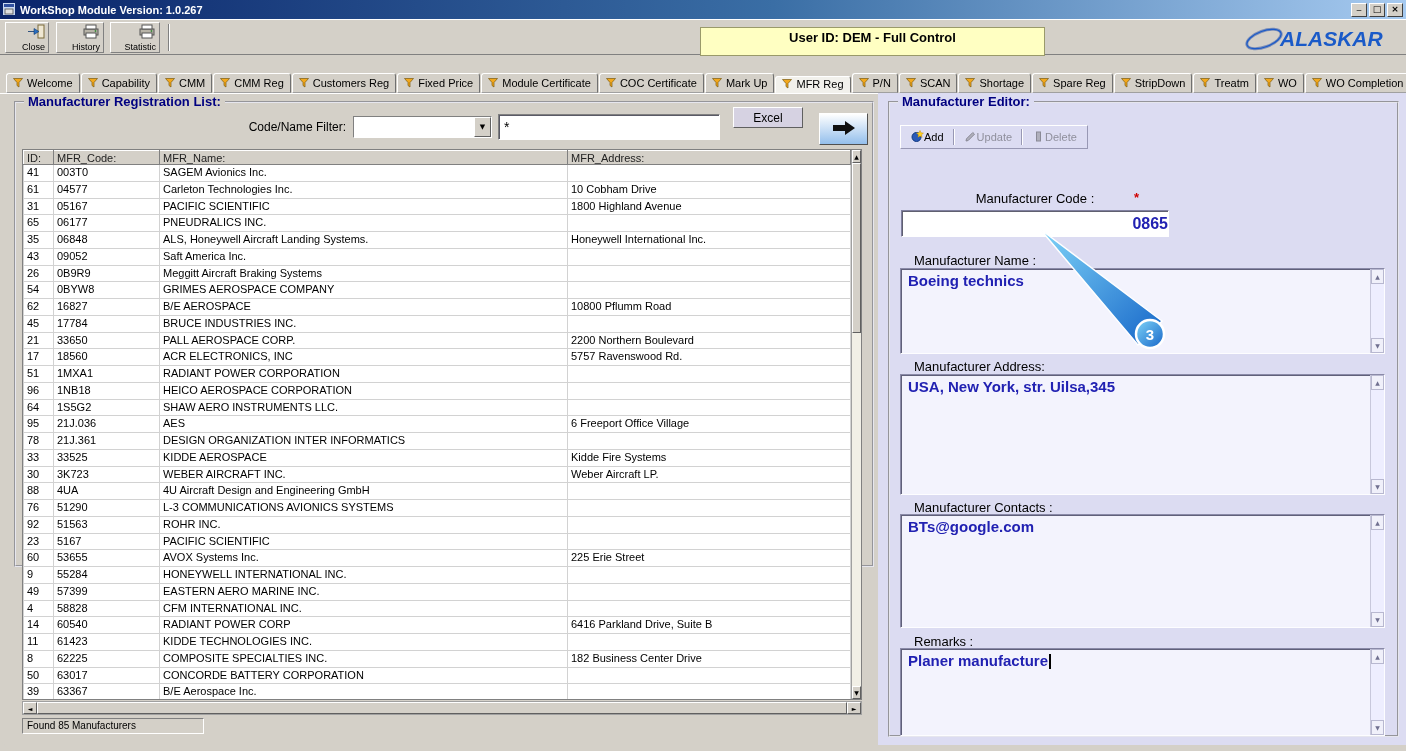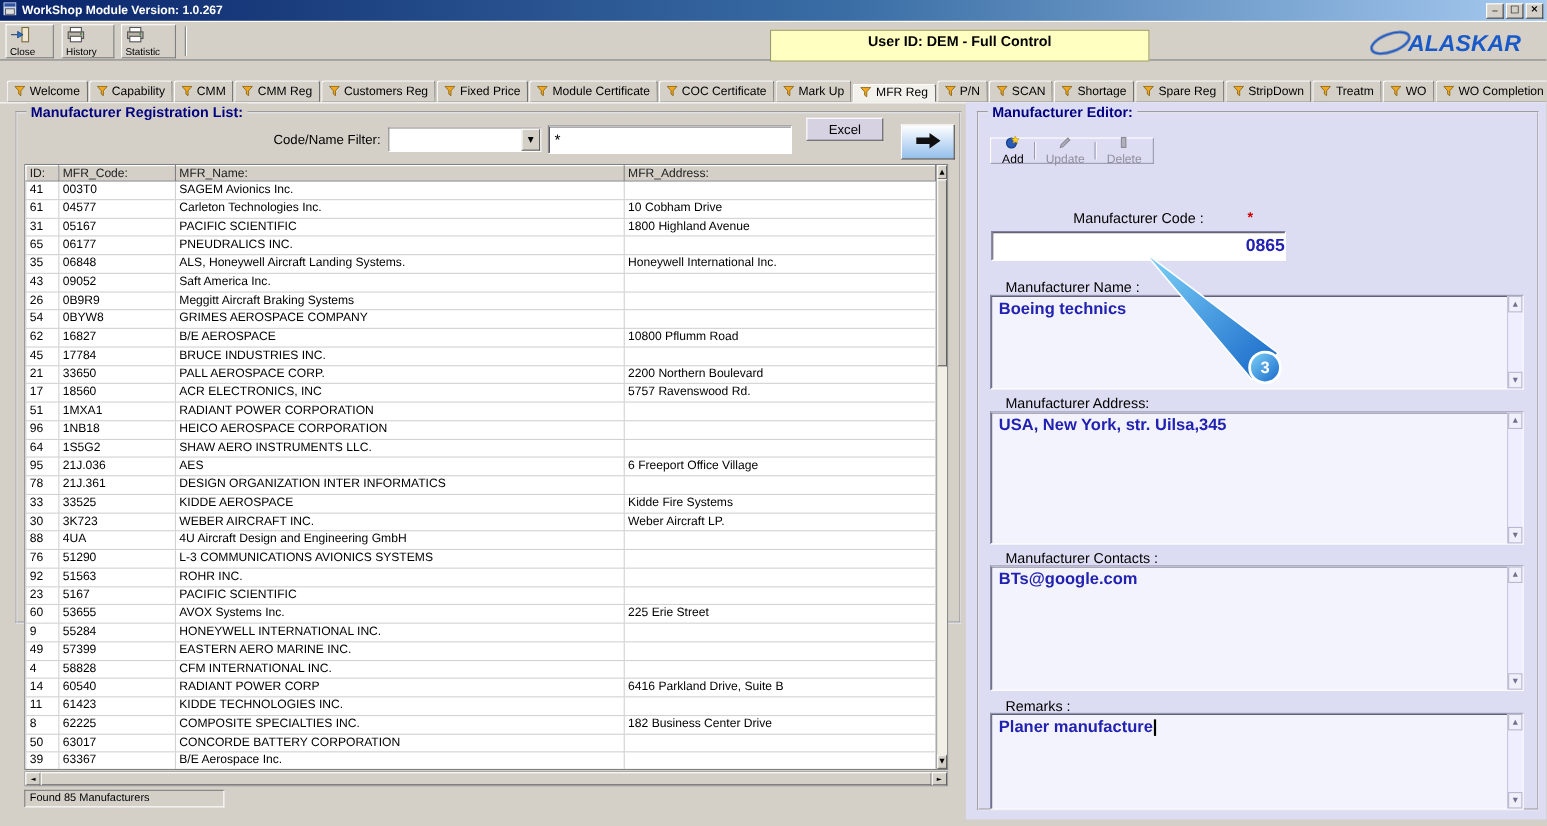--- a/index.html
+++ b/index.html
@@ -17,21 +17,21 @@
     border-color:#fff #404040 #404040 #fff; font-size:9px; line-height:11px;
     text-align:center; font-family:"DejaVu Sans", sans-serif; cursor:default; }
   .winbtn.min::before { content:"_"; position:relative; top:-3px; }
   .winbtn.max::before { content:"\25A1"; }
   .winbtn.cls::before { content:"\00D7"; font-weight:bold; }
 
   
   .toolbar { position:absolute; left:0; top:19px; width:100%; height:36px; background:#d4d0c8;
     border-top:1px solid #fff; border-bottom:1px solid #808080; }
   .tb-btn { position:absolute; top:2px; height:31px; display:flex; flex-direction:column;
-    align-items:flex-start; justify-content:center; gap:1px; background:#d4d0c8;
+    align-items:flex-end; justify-content:center; gap:1px; background:#d4d0c8;
     border:1px solid; border-color:#fff #808080 #808080 #fff; font-size:9px; padding:1px 3px; cursor:default; }
   .tb-sep { position:absolute; top:4px; height:27px; width:2px; border-left:1px solid #808080; border-right:1px solid #fff; }
   .user-banner { position:absolute; left:700px; top:7px; width:345px; height:29px;
     background:var(--banner-bg,#ffffc2); border:1px solid #9a9a6a; text-align:center;
     font-weight:bold; font-size:13px; line-height:20px; }
   .logo { position:absolute; right:4px; top:3px; }
 
   
   .tabbar { position:absolute; left:0; top:70px; width:100%; height:23px;
     display:flex; align-items:flex-end; padding-left:6px; }
@@ -87,21 +87,21 @@
   .status-box { position:absolute; border:1px solid; border-color:#808080 #fff #fff #808080;
     font-size:10px; padding:1px 4px; background:#d4d0c8; white-space:nowrap; }
 
   
   .editor-region { position:absolute; left:878px; top:93px; width:528px; height:652px;
     background:var(--panel-periwinkle,#dcdcf2); }
   .legend.peri { background:var(--panel-periwinkle,#dcdcf2); }
   .legend.gray { background:#d4d0c8; }
   .ed-toolbar { position:absolute; display:flex; align-items:center; padding:2px 5px; gap:2px;
     border:1px solid; border-color:#fff #9898b4 #9898b4 #fff; height:24px; }
-  .ed-btn { display:flex; align-items:center; padding:2px 5px; font-size:11px; cursor:default;flex-direction:column; }
+  .ed-btn { display:flex; align-items:center; padding:2px 5px; font-size:11px; cursor:default; }
   .ed-btn.disabled { color:#8f8f9c; }
   .tb-vsep { width:2px; height:16px; border-left:1px solid #9898b4; border-right:1px solid #fff; margin:0 2px; }
   .ed-label { position:absolute; font-size:13px; color:#000; white-space:nowrap; }
   .req-star { position:absolute; color:#d00000; font-size:13px; font-weight:bold; }
   .code-field { position:absolute; background:#fff; border:1px solid;
     border-color:#8080a0 #fff #fff #8080a0; box-shadow:inset 1px 1px 0 #606070;
     text-align:right; font-size:16px; font-weight:bold; color:var(--field-text-blue,#2121b2);
     line-height:25px; }
   .ed-box { position:absolute; background:#f3f3fd; border:1px solid;
     border-color:#8a8aa8 #fdfdff #fdfdff #8a8aa8; box-shadow:inset 1px 1px 0 #60607a;

